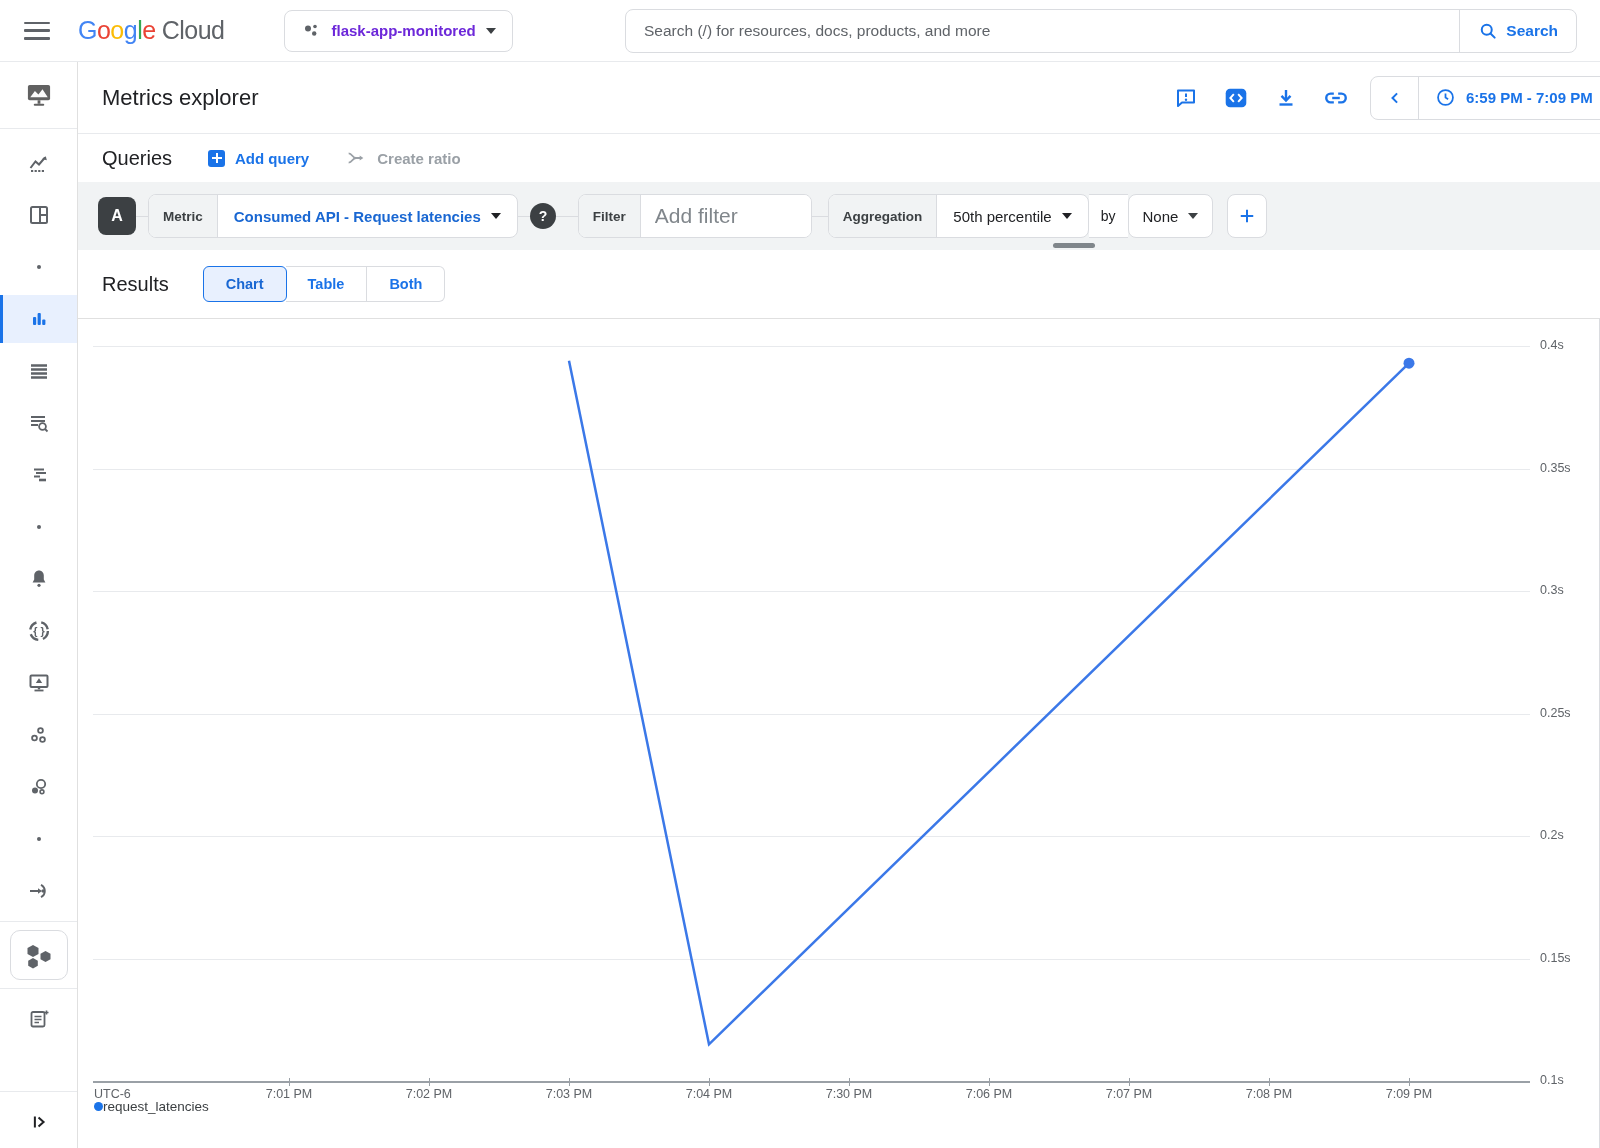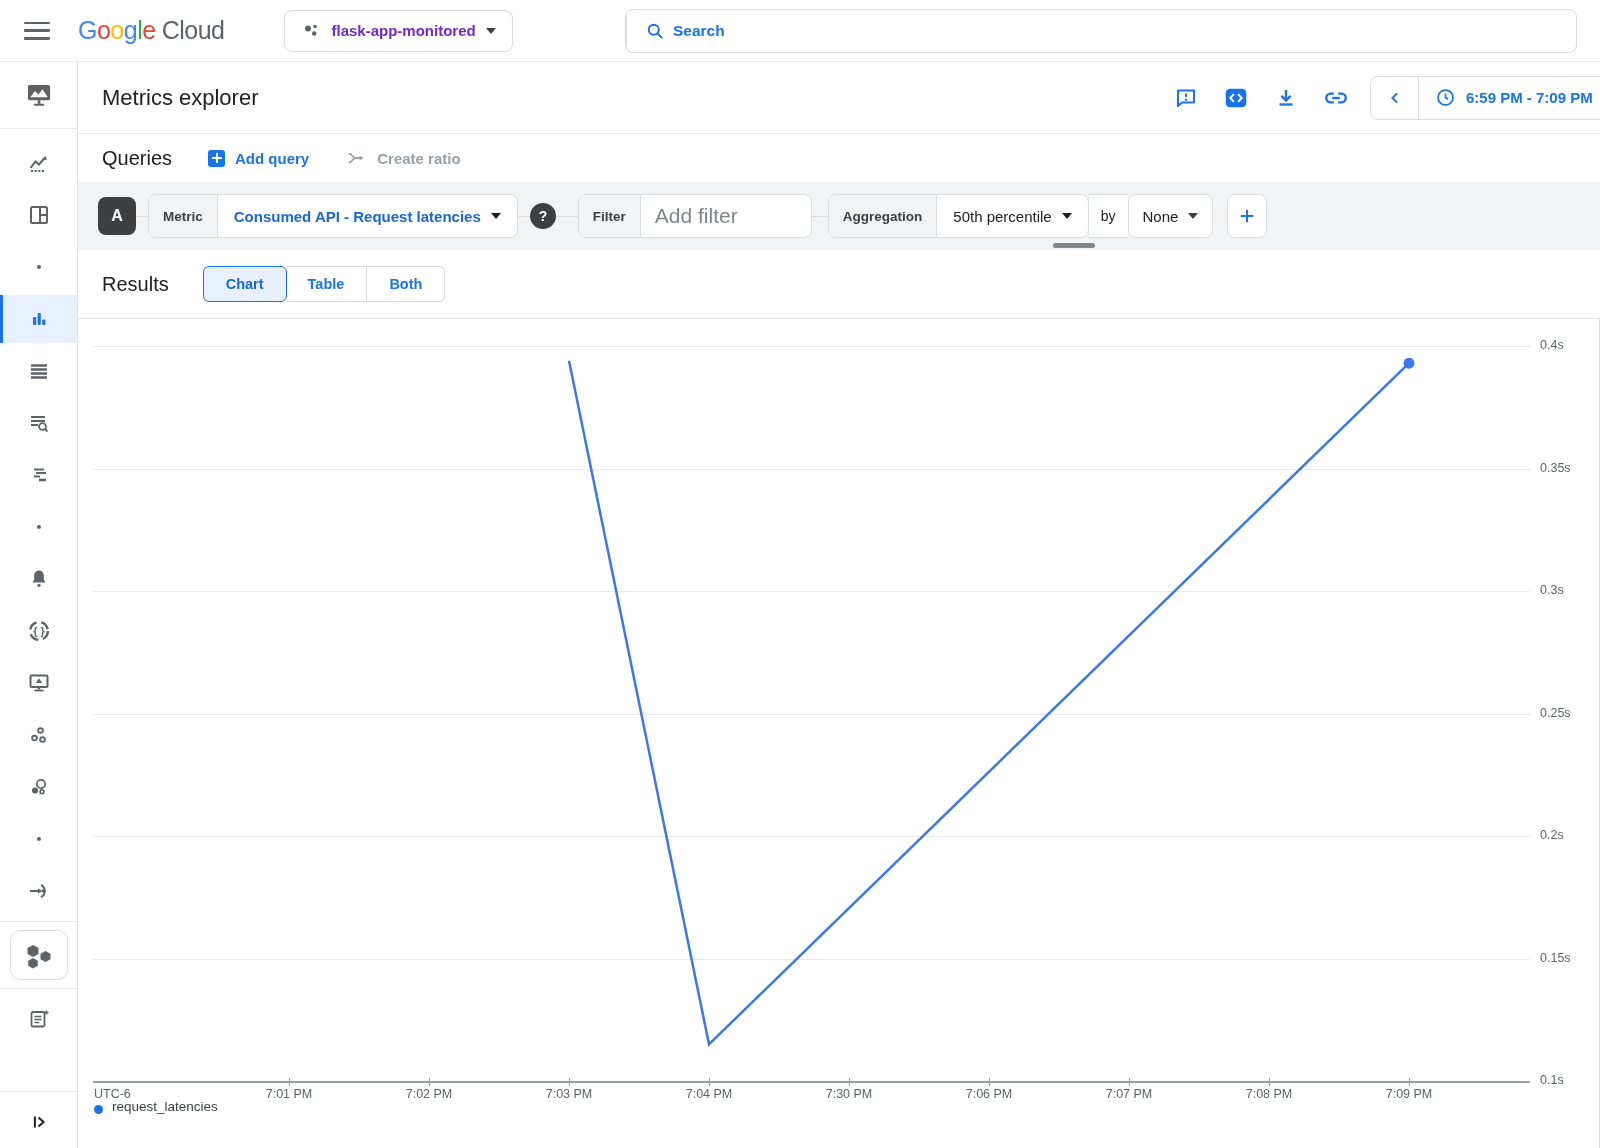--- a/index.html
+++ b/index.html
@@ -94,21 +94,21 @@
   .seg.last { border-left:none; border-radius:0 6px 6px 0; }
   .seg.sel { border:1px solid #1a73e8; background:#e8f0fe; color:#1967d2; border-radius:6px; margin-right:-1px; z-index:2; }
 
   .chart-section { flex:1; position:relative; border-top:1px solid #e0e0e0; border-right:1px solid #dadce0; background:#fff; overflow:hidden; }
   .gridline { position:absolute; height:1px; background:#e8eaed; }
   .axisline { position:absolute; height:2px; background:#9aa0a6; }
   .ylab { position:absolute; font-size:12.5px; color:#5f6368; width:60px; }
   .xtick { position:absolute; width:1px; height:8px; background:#9aa0a6; }
   .xlab { position:absolute; font-size:12.5px; color:#5f6368; transform:translateX(-50%); white-space:nowrap; }
   .utc { position:absolute; font-size:12.5px; color:#5f6368; }
-  .legend { position:absolute; display:flex; align-items:flex-end; gap:9px; font-size:13.5px; color:#3c4043; }
+  .legend { position:absolute; display:flex; align-items:center; font-size:13.5px; color:#3c4043; }
   .legend .ldot { width:9px; height:9px; border-radius:50%; }
   svg.plot { position:absolute; left:0; top:0; }
 </style>
 </head>
 <body>
 
 <div class="topbar">
   <div class="hamburger">
       <div></div>
       <div></div>
@@ -120,20 +120,21 @@
   <div class="project-picker">
     <svg width="20" height="20" viewBox="0 0 20 20">
       <circle cx="7" cy="7.5" r="3" fill="#5f6368"></circle>
         <circle cx="14" cy="5.5" r="1.8" fill="#5f6368"></circle>
         <circle cx="13.2" cy="12.5" r="2.2" fill="#5f6368"></circle>
     </svg>
     <span class="pname">flask-app-monitored</span>
     <span class="caret"></span>
   </div>
   <div class="searchbar">
+    <input placeholder="Search (/) for resources, docs, products, and more" style="">
     <div class="search-btn">
       <svg width="20" height="20" viewBox="0 0 24 24">
         <circle cx="10.5" cy="10.5" r="6" fill="none" stroke="#1a73e8" stroke-width="2.4"></circle>
         <line x1="15" y1="15" x2="20" y2="20" stroke="#1a73e8" stroke-width="2.4" stroke-linecap="round"></line>
       </svg>
       <span>Search</span>
     </div>
   </div>
 </div>
 

